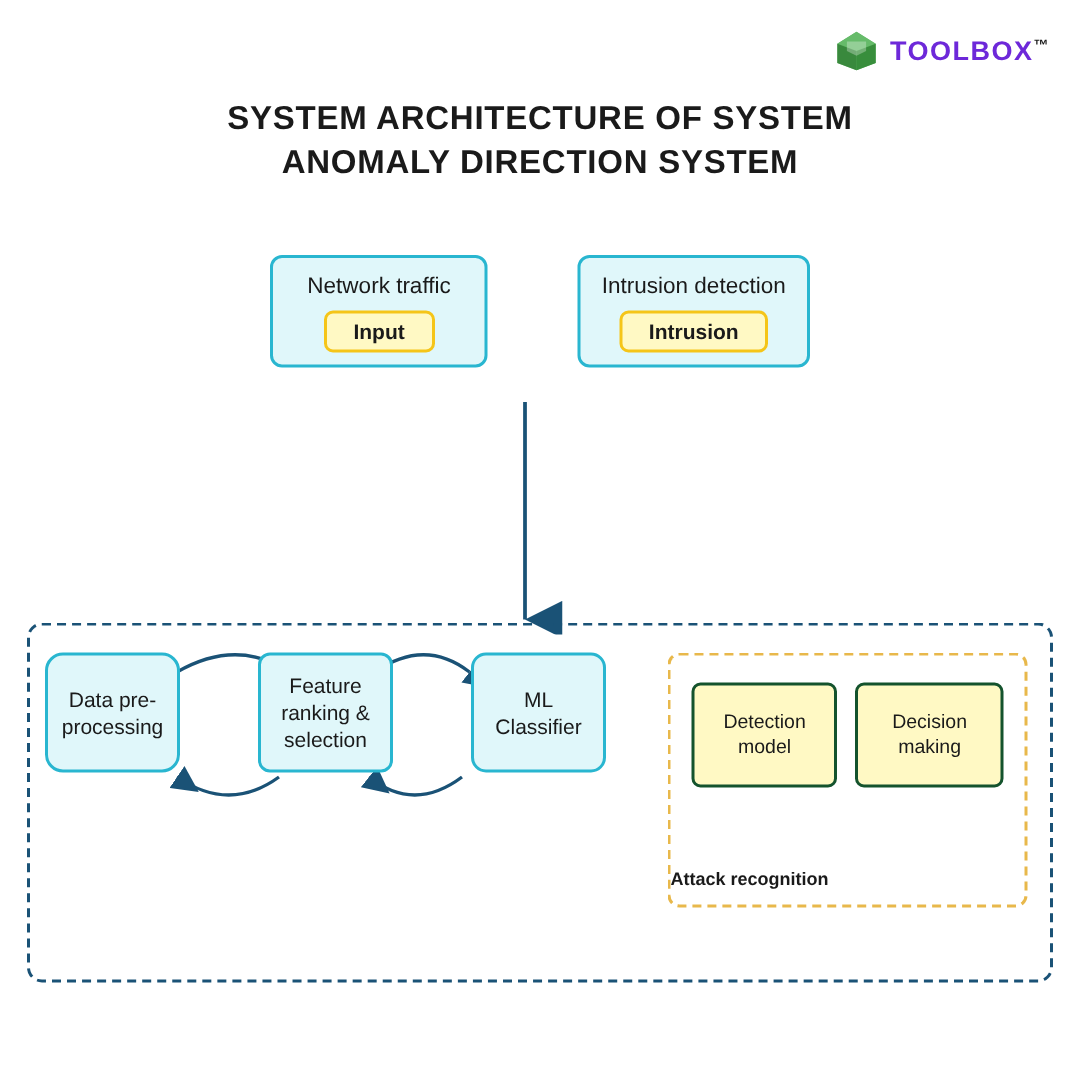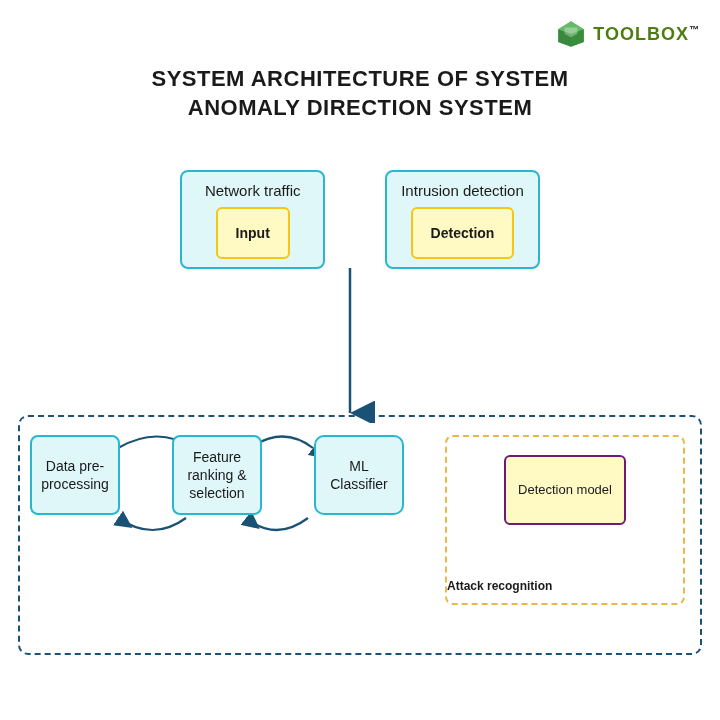--- a/index.html
+++ b/index.html
@@ -61,21 +61,21 @@
     .flow-box .box-title {
       font-size: 15px;
       color: #1a1a1a;
       font-weight: 400;
       margin-bottom: 8px;
     }
     .flow-box .box-label {
       background: #fff9c4;
       border: 2px solid #f5c518;
       border-radius: 6px;
-      padding: 16px 18px;
+      padding: 4px 18px;
       font-size: 14px;
       font-weight: 700;
       color: #1a1a1a;
       display: inline-block;
     }
 
     
     .top-arrows-svg {
       position: absolute;
       top: 168px;
@@ -144,21 +144,21 @@
       color: #1a1a1a;
     }
     .attack-inner {
       display: flex;
       gap: 12px;
       justify-content: center;
       margin-top: 6px;
     }
     .attack-inner-box {
       background: #fff9c4;
-      border: 2px solid #701a75;
+      border: 2px solid #14532d;
       border-radius: 6px;
       padding: 10px 12px;
       font-size: 13px;
       font-weight: 500;
       color: #1a1a1a;
       text-align: center;
       min-width: 88px;
       min-height: 70px;
       display: flex;
       align-items: center;
@@ -181,21 +181,21 @@
 
 <div class="logo-area">
   <svg class="logo-icon" viewBox="0 0 40 40">
     <polygon points="20,4 36,14 36,30 20,36 4,30 4,14" fill="#4caf50" opacity="0.85"></polygon>
     <polygon points="20,4 36,14 20,20 4,14" fill="#66bb6a"></polygon>
     <polygon points="20,20 36,14 36,30 20,36" fill="#388e3c"></polygon>
     <polygon points="20,20 4,14 4,30 20,36" fill="#2e7d32" opacity="0.8"></polygon>
     <polygon points="12,12 28,12 28,20 20,24 12,20" fill="#fff" opacity="0.3"></polygon>
   </svg>
   <div style="font-size:18px;font-weight:900;color:#1a1a1a;letter-spacing:1px;">
-    <span style="color:#4d7c0f;">TOOLBOX</span><sup style="font-size:10px;">™</sup>
+    <span style="color:#6d28d9;">TOOLBOX</span><sup style="font-size:10px;">™</sup>
   </div>
 </div>
 
 <div class="title">
   <div>SYSTEM ARCHITECTURE OF SYSTEM</div>
   <div>ANOMALY DIRECTION SYSTEM</div>
 </div>
 
 <svg class="top-arrows-svg" viewBox="0 0 720 90">
 
@@ -218,21 +218,21 @@
 
 <div class="top-row">
 
   <div class="flow-box" style="margin-right:60px;">
     <div class="box-title">Network traffic</div>
     <div class="box-label">Input</div>
   </div>
 
   <div class="flow-box">
     <div class="box-title">Intrusion detection</div>
-    <div class="box-label">Detection</div>
+    <div class="box-label">Intrusion</div>
   </div>
 
 </div>
 
 <svg style="position:absolute;top:268px;left:325px;width:50px;height:155px;pointer-events:none;" viewBox="0 0 50 155">
   <defs>
     <marker id="arr-down2" markerWidth="10" markerHeight="10" refX="5" refY="10" orient="auto">
       <polygon points="0 0, 10 0, 5 10" fill="#1a5276"></polygon>
     </marker>
   </defs>
@@ -259,33 +259,36 @@
   <path d="M 168,98 Q 135,122 100,98" stroke="#1a5276" stroke-width="2.2" fill="none" marker-end="url(#ca-left)"></path>
 
   <path d="M 232,28 Q 265,5 295,28" stroke="#1a5276" stroke-width="2.2" fill="none" marker-end="url(#ca-right2)"></path>
 
   <path d="M 290,98 Q 258,122 228,98" stroke="#1a5276" stroke-width="2.2" fill="none" marker-end="url(#ca-left)"></path>
 
   <line x1="330" y1="63" x2="360" y2="63" stroke="#1a5276" stroke-width="2.2" marker-end="url(#ca-right2)"></line>
 </svg>
 
 <div class="bottom-boxes">
-  <div class="bottom-box" style="width:82px;">
+  <div class="bottom-box" style="width:82px;border-radius:12px;">
     <span>Data pre-processing</span>
   </div>
   <div style="width:52px;"></div>
   <div class="bottom-box" style="width:87px;">
     <span>Feature ranking &amp; selection</span>
   </div>
   <div style="width:52px;"></div>
   <div class="bottom-box" style="width:90px;border-radius:10px;">
     <span>ML Classifier</span>
   </div>
 </div>
 
 <div class="attack-box">
   <div class="attack-inner">
     <div class="attack-inner-box">
       <span>Detection model</span>
     </div>
+    <div class="attack-inner-box">
+      <span>Decision making</span>
+    </div>
   </div>
   <div class="attack-box-label">Attack recognition</div>
 </div>
 
 </body></html>

